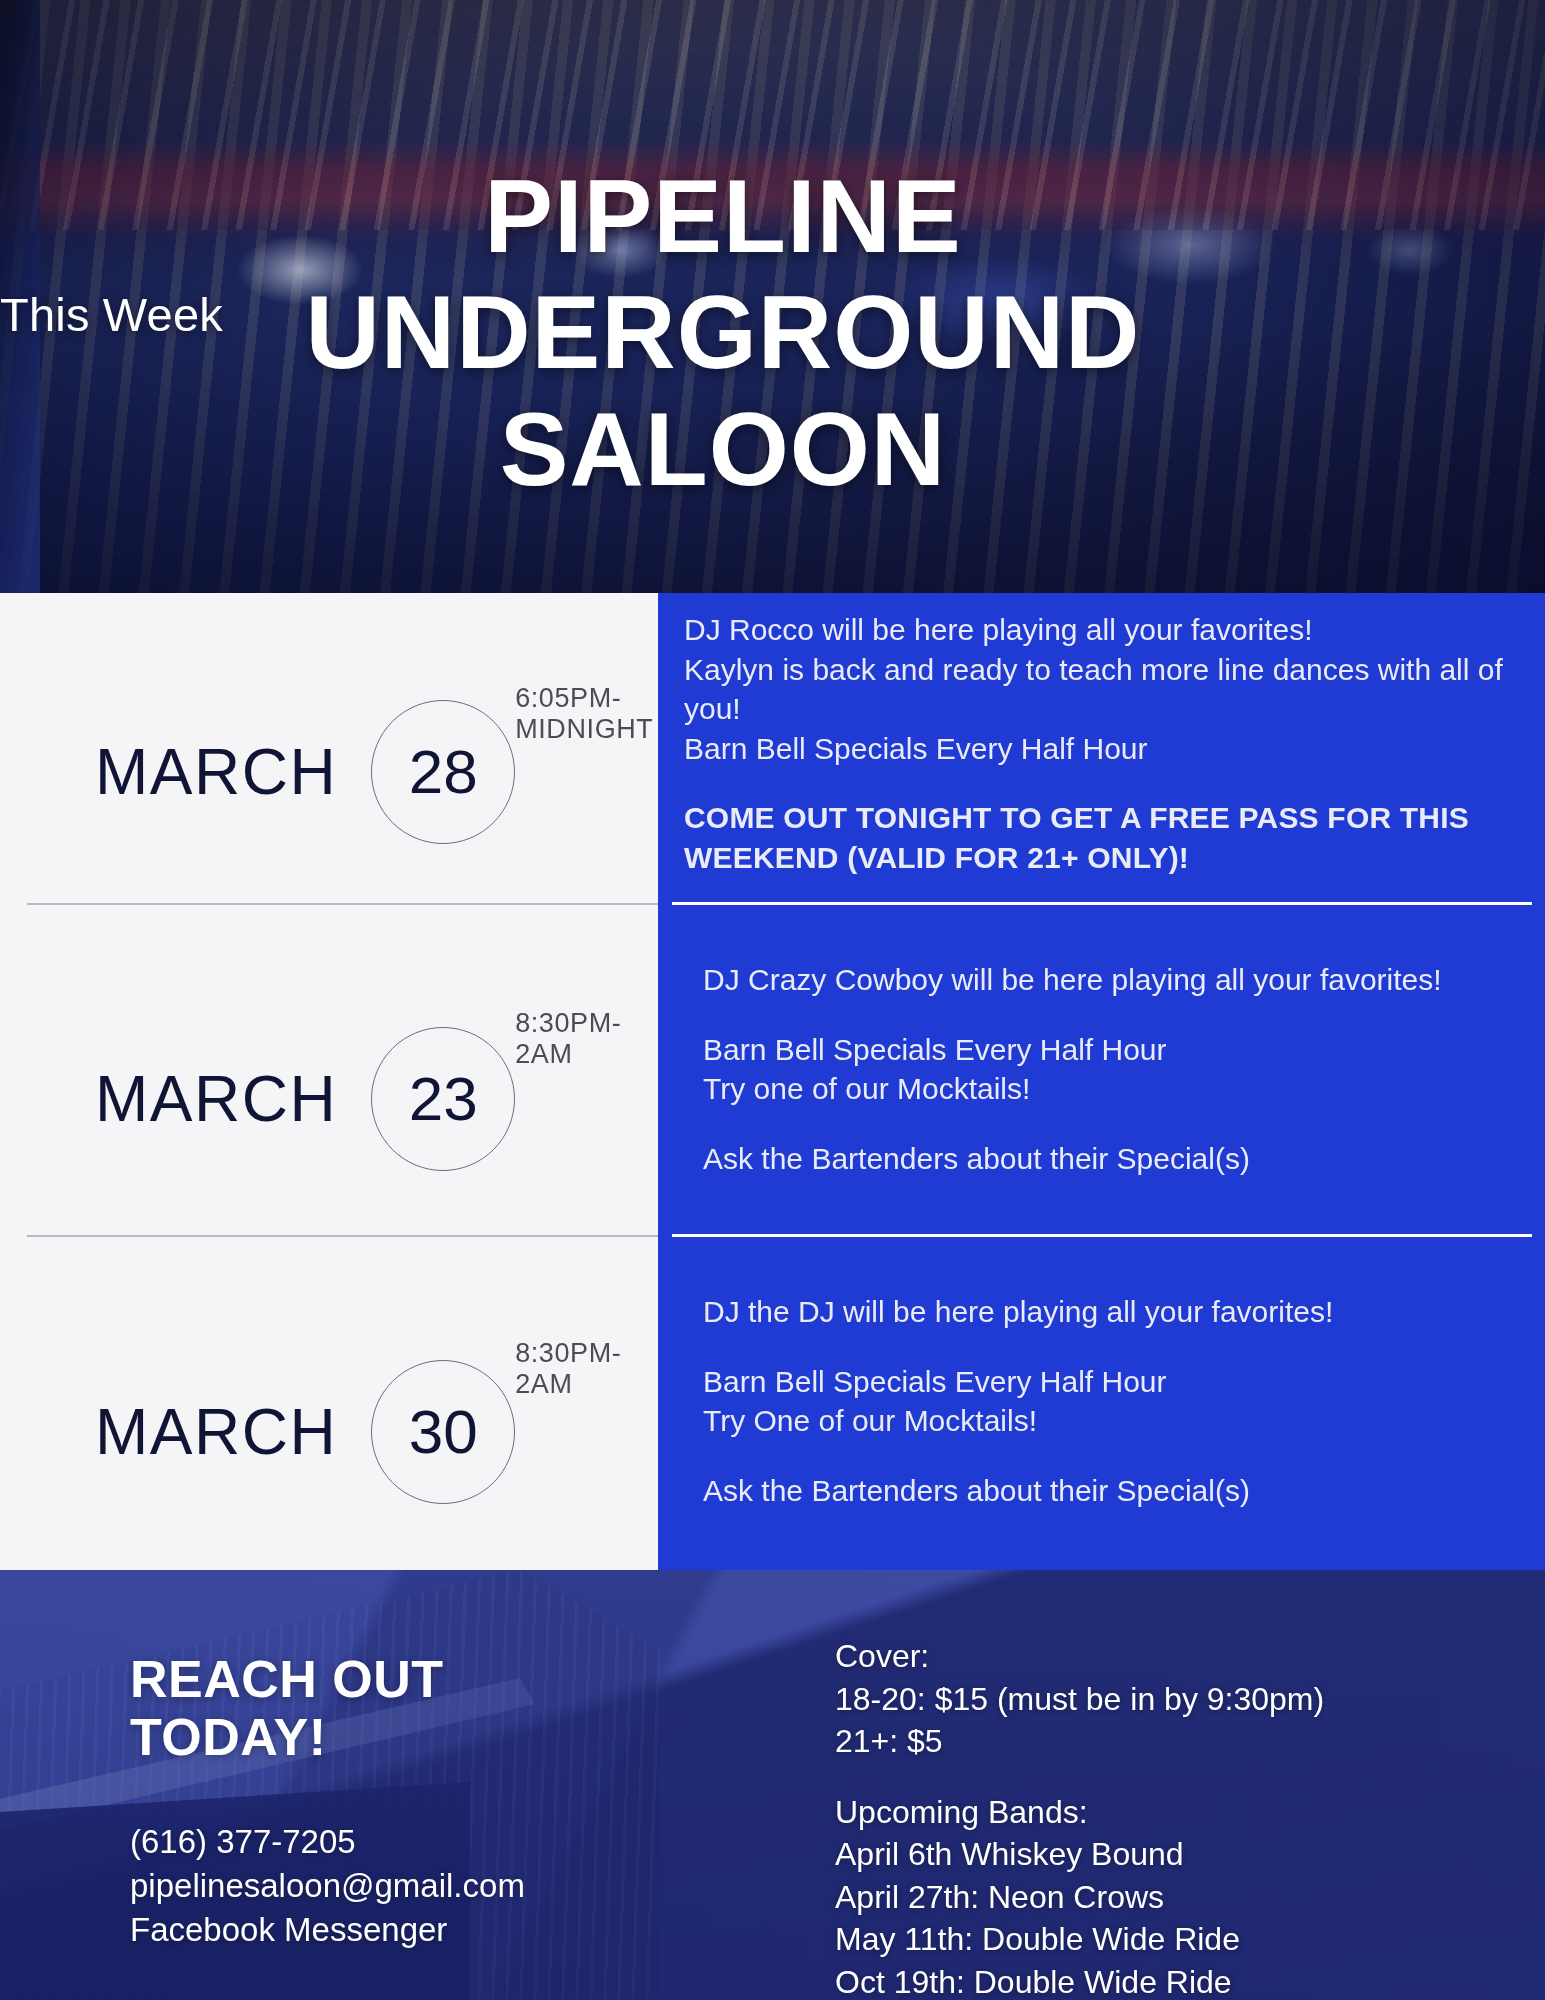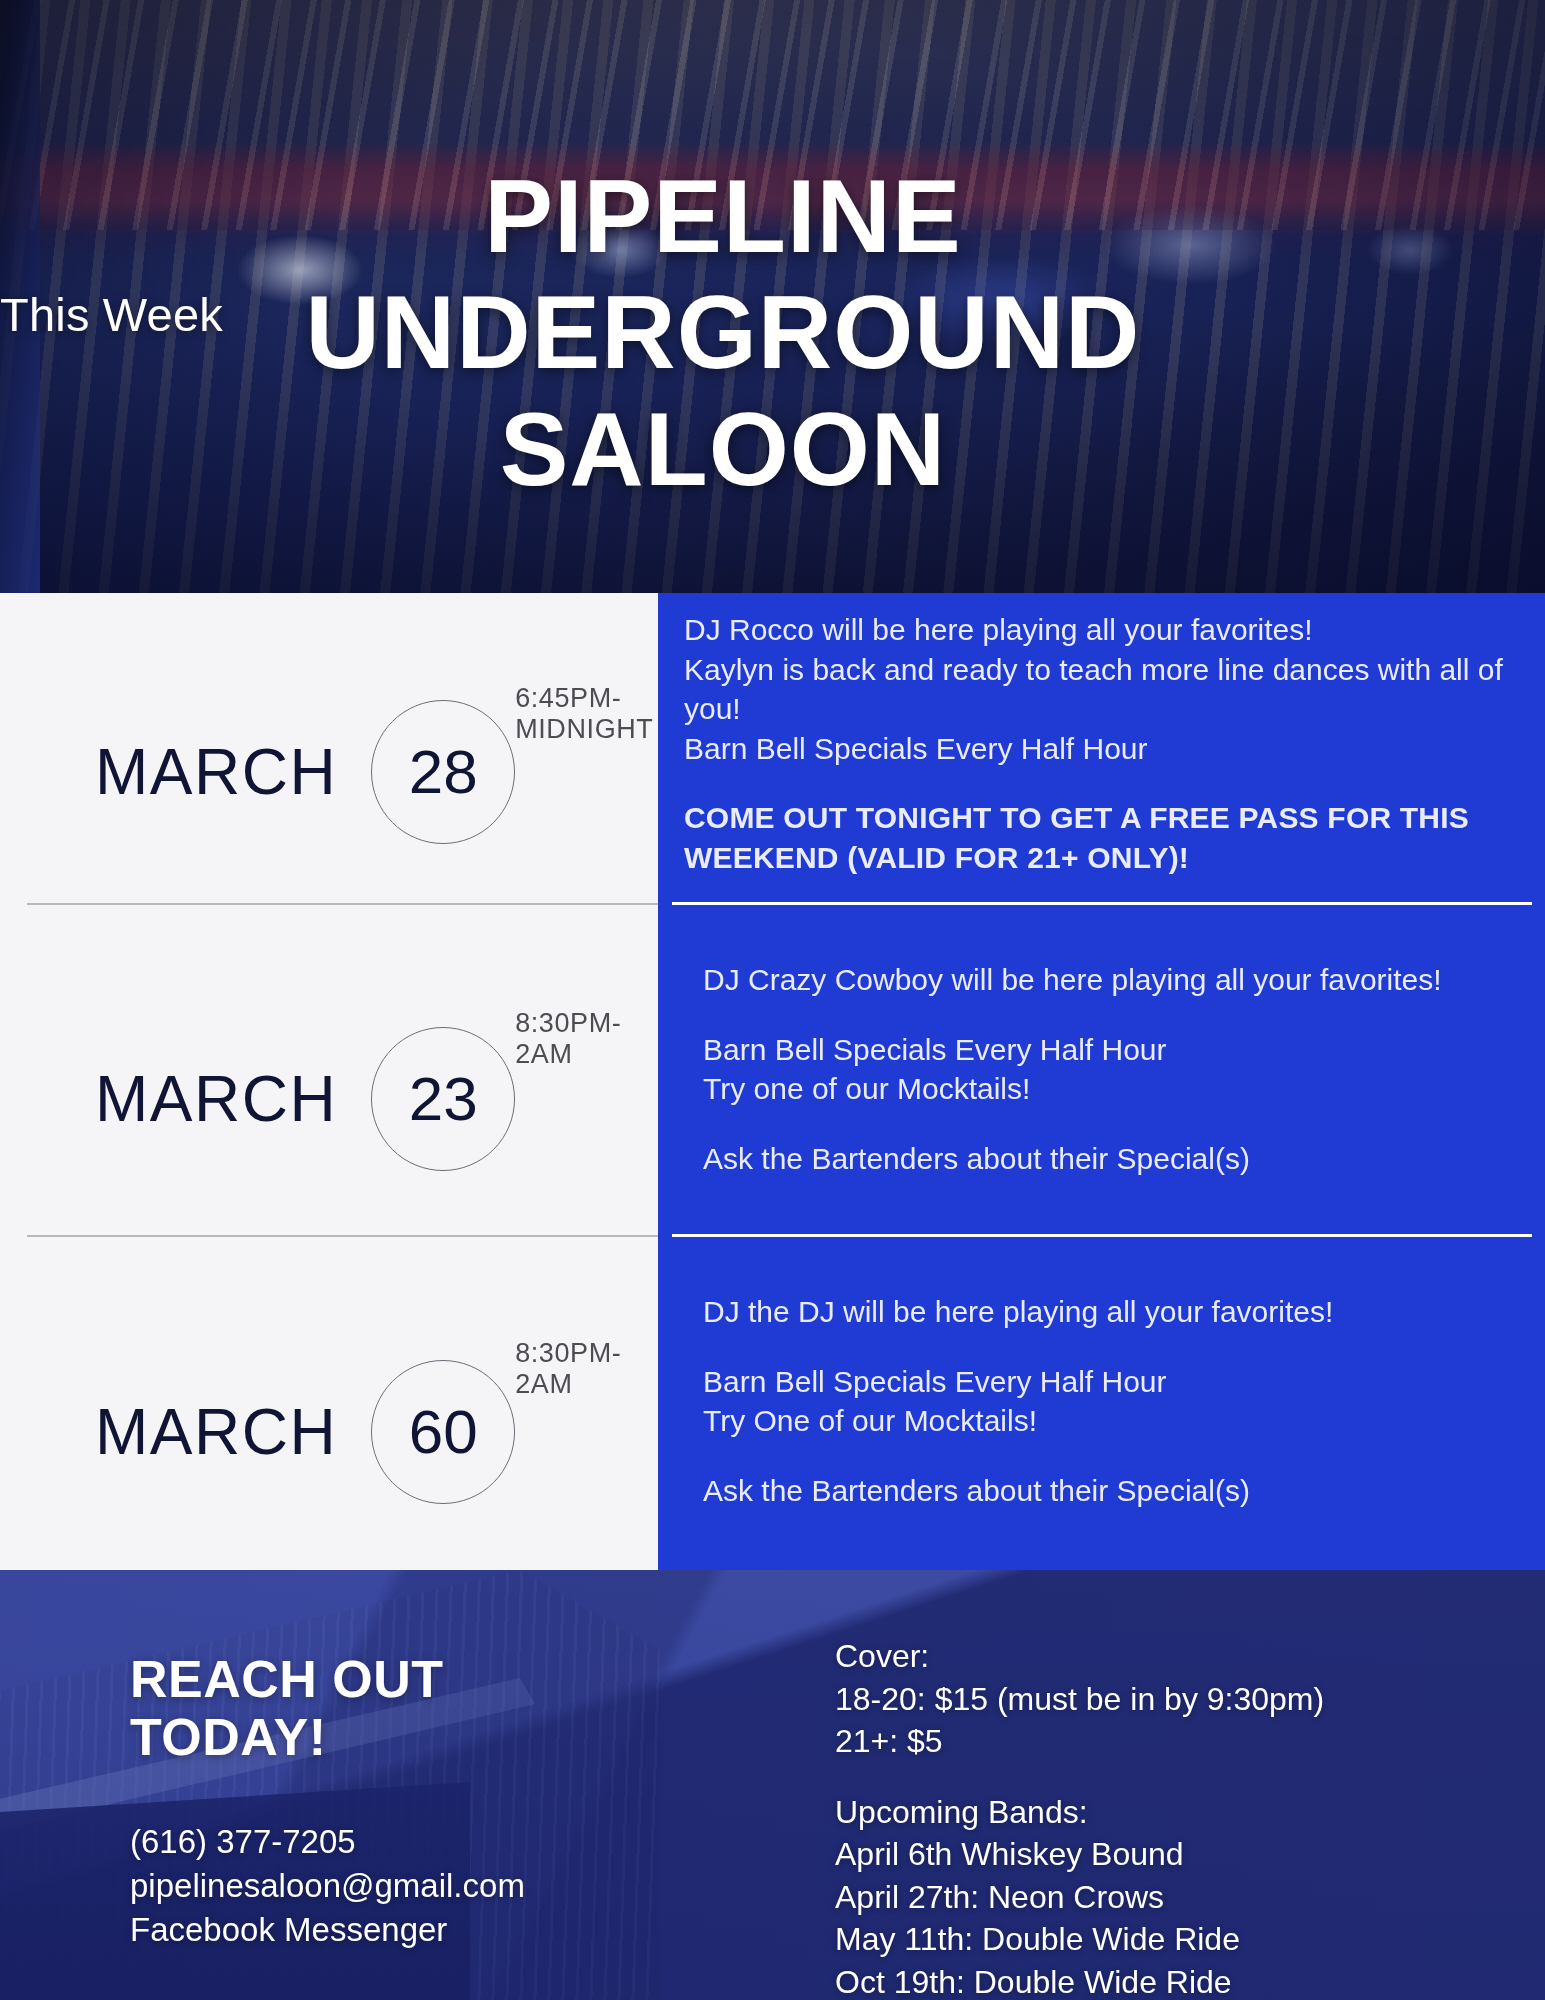--- a/index.html
+++ b/index.html
@@ -205,21 +205,21 @@
     <div class="blue-col"></div>
 
     <div class="row row-1 r1">
       <div class="date-cell" style="padding-top:48px;">
         <div class="date-main">
           <div class="month">MARCH</div>
           <div class="day-circle">
             <div class="day-num">28</div>
           </div>
         </div>
-        <div class="time" style="margin-top:42px;">6:45PM-MIDNIGHT</div>
+        <div class="time" style="margin-top:42px;">6:05PM-MIDNIGHT</div>
       </div>
       <div class="desc-cell" style="padding-top:17px;">
         <div class="desc-line">DJ Rocco will be here playing all your favorites!</div>
         <div class="desc-line">Kaylyn is back and ready to teach more line dances with all of you!</div>
         <div class="desc-line">Barn Bell Specials Every Half Hour</div>
         <div class="desc-spacer"></div>
         <div class="desc-line bold">COME OUT TONIGHT TO GET A FREE PASS FOR THIS WEEKEND (VALID FOR 21+ ONLY)!</div>
       </div>
     </div>
 
@@ -245,21 +245,21 @@
       </div>
     </div>
 
     <div class="divider-left" style="top:642px;"></div>
     <div class="divider-blue" style="top:641px;"></div>
     <div class="row row-3 r3">
       <div class="date-cell" style="padding-top:58px;">
         <div class="date-main">
           <div class="month">MARCH</div>
           <div class="day-circle">
-            <div class="day-num">60</div>
+            <div class="day-num">30</div>
           </div>
         </div>
         <div class="time" style="margin-top:45px;">8:30PM-2AM</div>
       </div>
       <div class="desc-cell" style="padding-top:45px;">
         <div class="desc-line">DJ the DJ will be here playing all your favorites!</div>
         <div class="desc-spacer"></div>
         <div class="desc-line">Barn Bell Specials Every Half Hour</div>
         <div class="desc-line">Try One of our Mocktails!</div>
         <div class="desc-spacer"></div>

